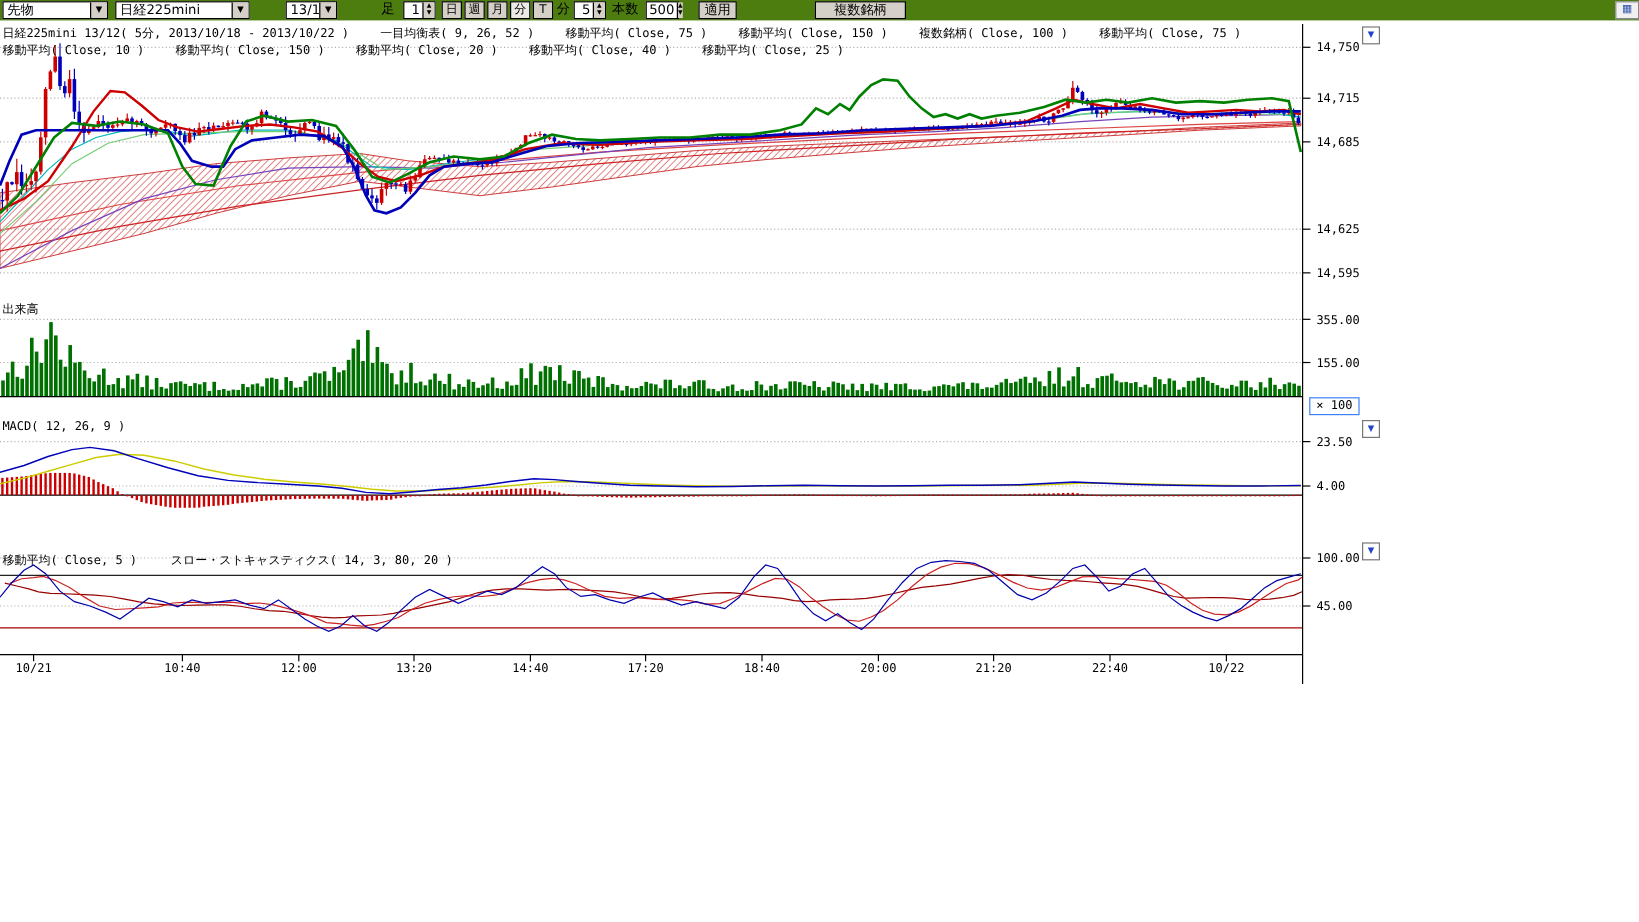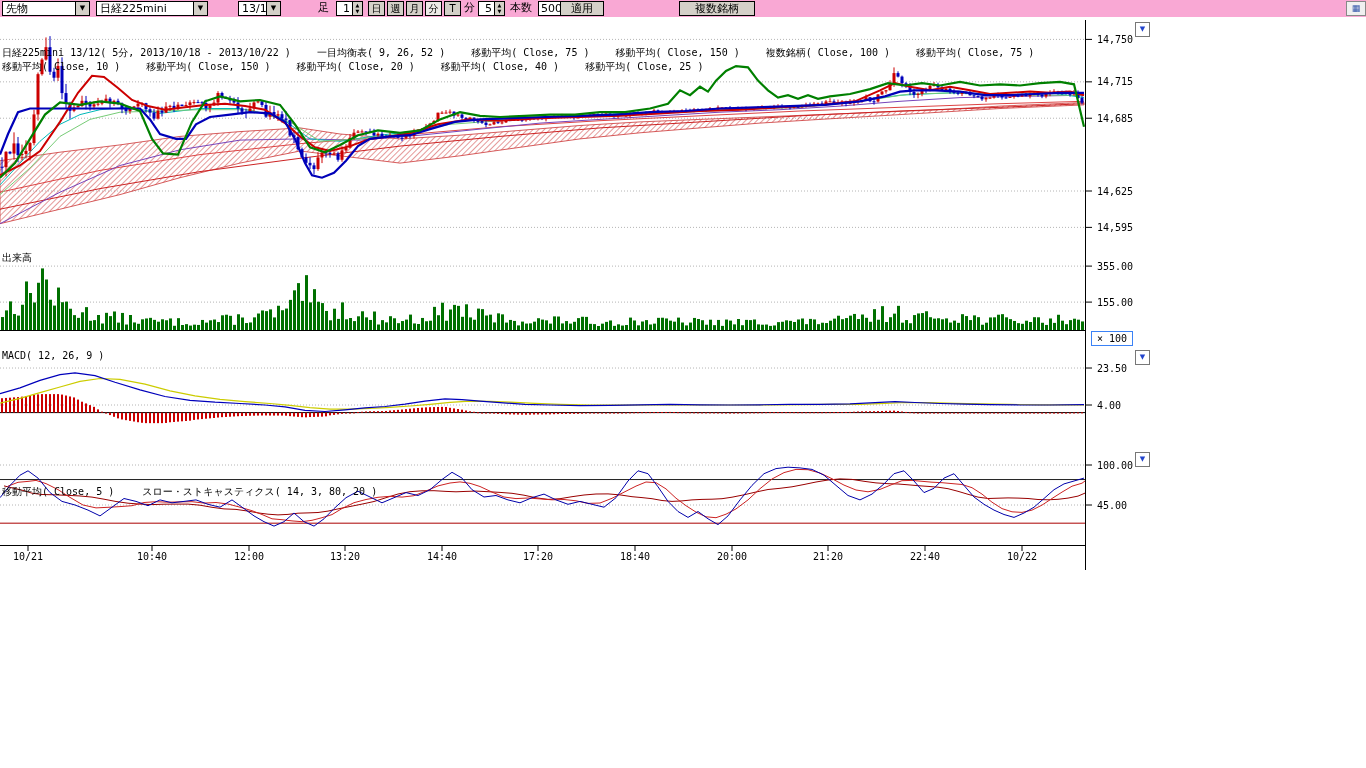--- a/index.html
+++ b/index.html
@@ -1,41 +1,41 @@
 <!DOCTYPE html>
 <html><head>
 <meta charset="utf-8">
 <style>
   html,body{margin:0;padding:0;}
   body{width:1366px;height:768px;background:#fff;position:relative;overflow:hidden;
        font-family:"DejaVu Sans",sans-serif;}
   #chart-svg{position:absolute;top:0;left:0;}
   
-  .toolbar{position:absolute;top:0;left:0;width:1366px;height:17px;background:#f9a8d4;z-index:10;}
+  .toolbar{position:absolute;top:0;left:0;width:1366px;height:17px;background:#4d7c0f;z-index:10;}
   .tb{position:absolute;top:1px;height:15px;box-sizing:border-box;font-size:11px;line-height:13px;}
   .dd{border:1px solid #000;background:#fff;display:flex;}
   .dd-val{flex:1;padding:0 3px;overflow:hidden;white-space:nowrap;}
   .dd-btn{width:13px;background:#d4d0c8;border-left:1px solid #000;font-size:7px;text-align:center;line-height:13px;color:#000;}
   .spin{border:1px solid #000;background:#fff;display:flex;}
   .spin-val{flex:1;text-align:right;padding:0 2px;}
   .spin-btns{width:9px;display:flex;flex-direction:column;background:#d4d0c8;border-left:1px solid #000;}
   .spin-btns i{font-style:normal;font-size:5px;line-height:6px;text-align:center;}
   .tb-label{background:transparent;}
   .tb-btn{position:absolute;top:1px;height:15px;box-sizing:border-box;border:1px solid #000;
           background:#d4d0c8;font-size:11px;line-height:11px;padding:0 2px;font-family:inherit;}
   #period-buttons{position:absolute;left:368px;top:1px;display:flex;gap:2px;}
   #period-buttons button{width:17px;height:15px;box-sizing:border-box;border:1px solid #000;background:#d4d0c8;
           font-size:10px;padding:0;font-family:inherit;line-height:12px;}
   #period-buttons button.pressed{background:#eceae6;}
   .corner-btn{position:absolute;left:1346px;top:1px;width:18px;height:13px;border:1px solid #888;
           background:#f0f0f0;font-size:9px;line-height:12px;text-align:center;color:#3355aa;z-index:11;}
   
   .overlay{position:absolute;font-size:10px;color:#000;white-space:nowrap;z-index:5;
            font-family:"DejaVu Sans Mono","DejaVu Sans",monospace;}
-  .legend-row{display:flex;gap:26px;margin-top:25px;}
+  .legend-row{display:flex;gap:26px;}
   .mult-box{left:1091px;top:331px;width:40px;height:13px;border:1px solid #3b82f6;background:#fff;
             font-size:10px;line-height:13px;text-align:center;}
   .panel-dd{position:absolute;width:13px;height:13px;border:1px solid #777;background:#fff;
             color:#2244cc;font-size:7px;text-align:center;line-height:12px;z-index:5;}
 </style>
 </head>
 <body>
 
 <svg id="chart-svg" width="1366" height="768">
     <g>
@@ -1259,21 +1259,21 @@
       </span>
   </div>
   <span class="tb tb-label" style="left:510px">本数</span>
   <div class="tb spin" style="left:538px;width:28px">
     <span class="spin-val">500</span>
     <span class="spin-btns">
         <i>▲</i>
         <i>▼</i>
       </span>
   </div>
-  <button class="tb-btn" style="left:560px;width:44px">適用</button>
+  <button class="tb-btn" style="left:582px;width:32px">適用</button>
   <button class="tb-btn" style="left:679px;width:76px">複数銘柄</button>
   <div class="corner-btn">▦</div>
 </div>
 
 <div class="overlay legend-row" style="left:2px;top:21px">
     <span>日経225mini 13/12( 5分, 2013/10/18 - 2013/10/22 )</span>
     <span>一目均衡表( 9, 26, 52 )</span>
     <span>移動平均( Close, 75 )</span>
     <span>移動平均( Close, 150 )</span>
     <span>複数銘柄( Close, 100 )</span>

